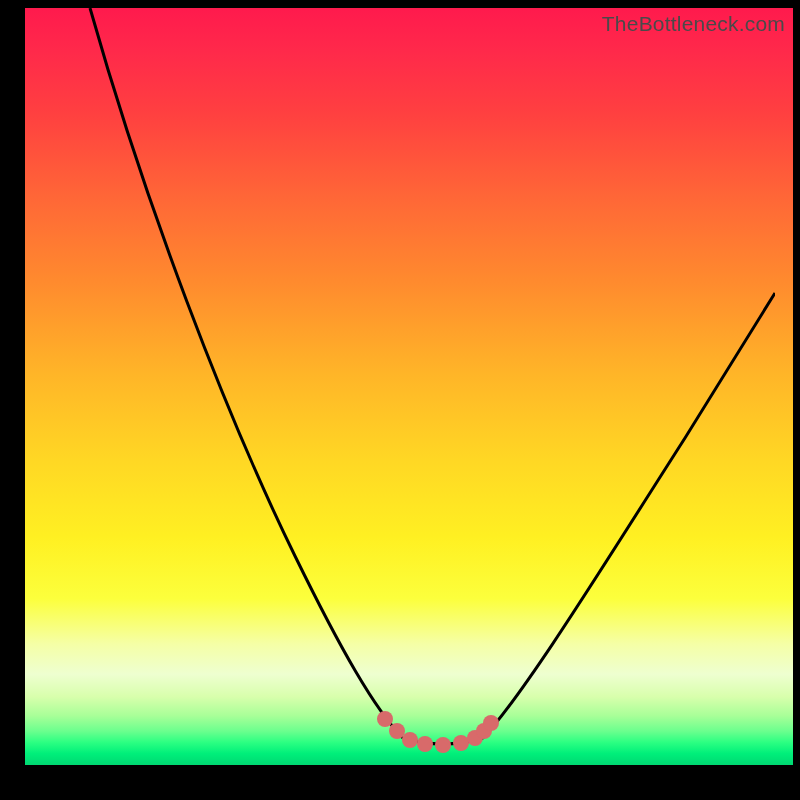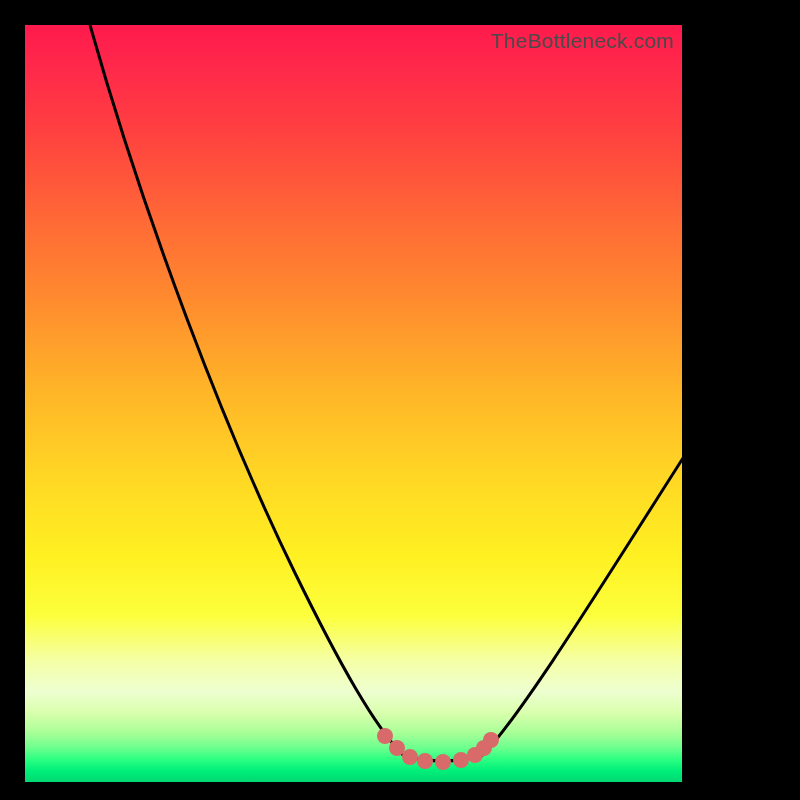--- a/index.html
+++ b/index.html
@@ -7,43 +7,42 @@
     padding: 0;
     width: 800px;
     height: 800px;
     background: #000;
     overflow: hidden;
     font-family: Arial, Helvetica, sans-serif;
   }
   .frame {
     position: absolute;
     left: 25px;
-    top: 25px;
-    width: 622px;
+    top: 8px;
+    width: 768px;
     height: 757px;
     background: linear-gradient(to bottom,
       #ff1a4d 0%,
       #ff2a4a 6%,
       #ff4040 14%,
       #ff6a36 26%,
       #ff8a2e 36%,
       #ffb428 48%,
       #ffd824 60%,
       #fff022 70%,
       #fcff3c 78%,
       #f5ffa6 84%,
       #eeffd0 88%,
       #d8ffac 91%,
       #a8ff98 93.5%,
       #6cff8e 95.5%,
       #2cff82 97%,
       #00ef7a 98.5%,
       #00d872 100%
     );
-    padding-left: 35px;
   }
   .watermark {
     position: absolute;
     top: 4px;
     right: 8px;
     color: #4a4a4a;
     font-size: 21px;
     font-weight: 500;
     letter-spacing: 0.2px;
     z-index: 3;

